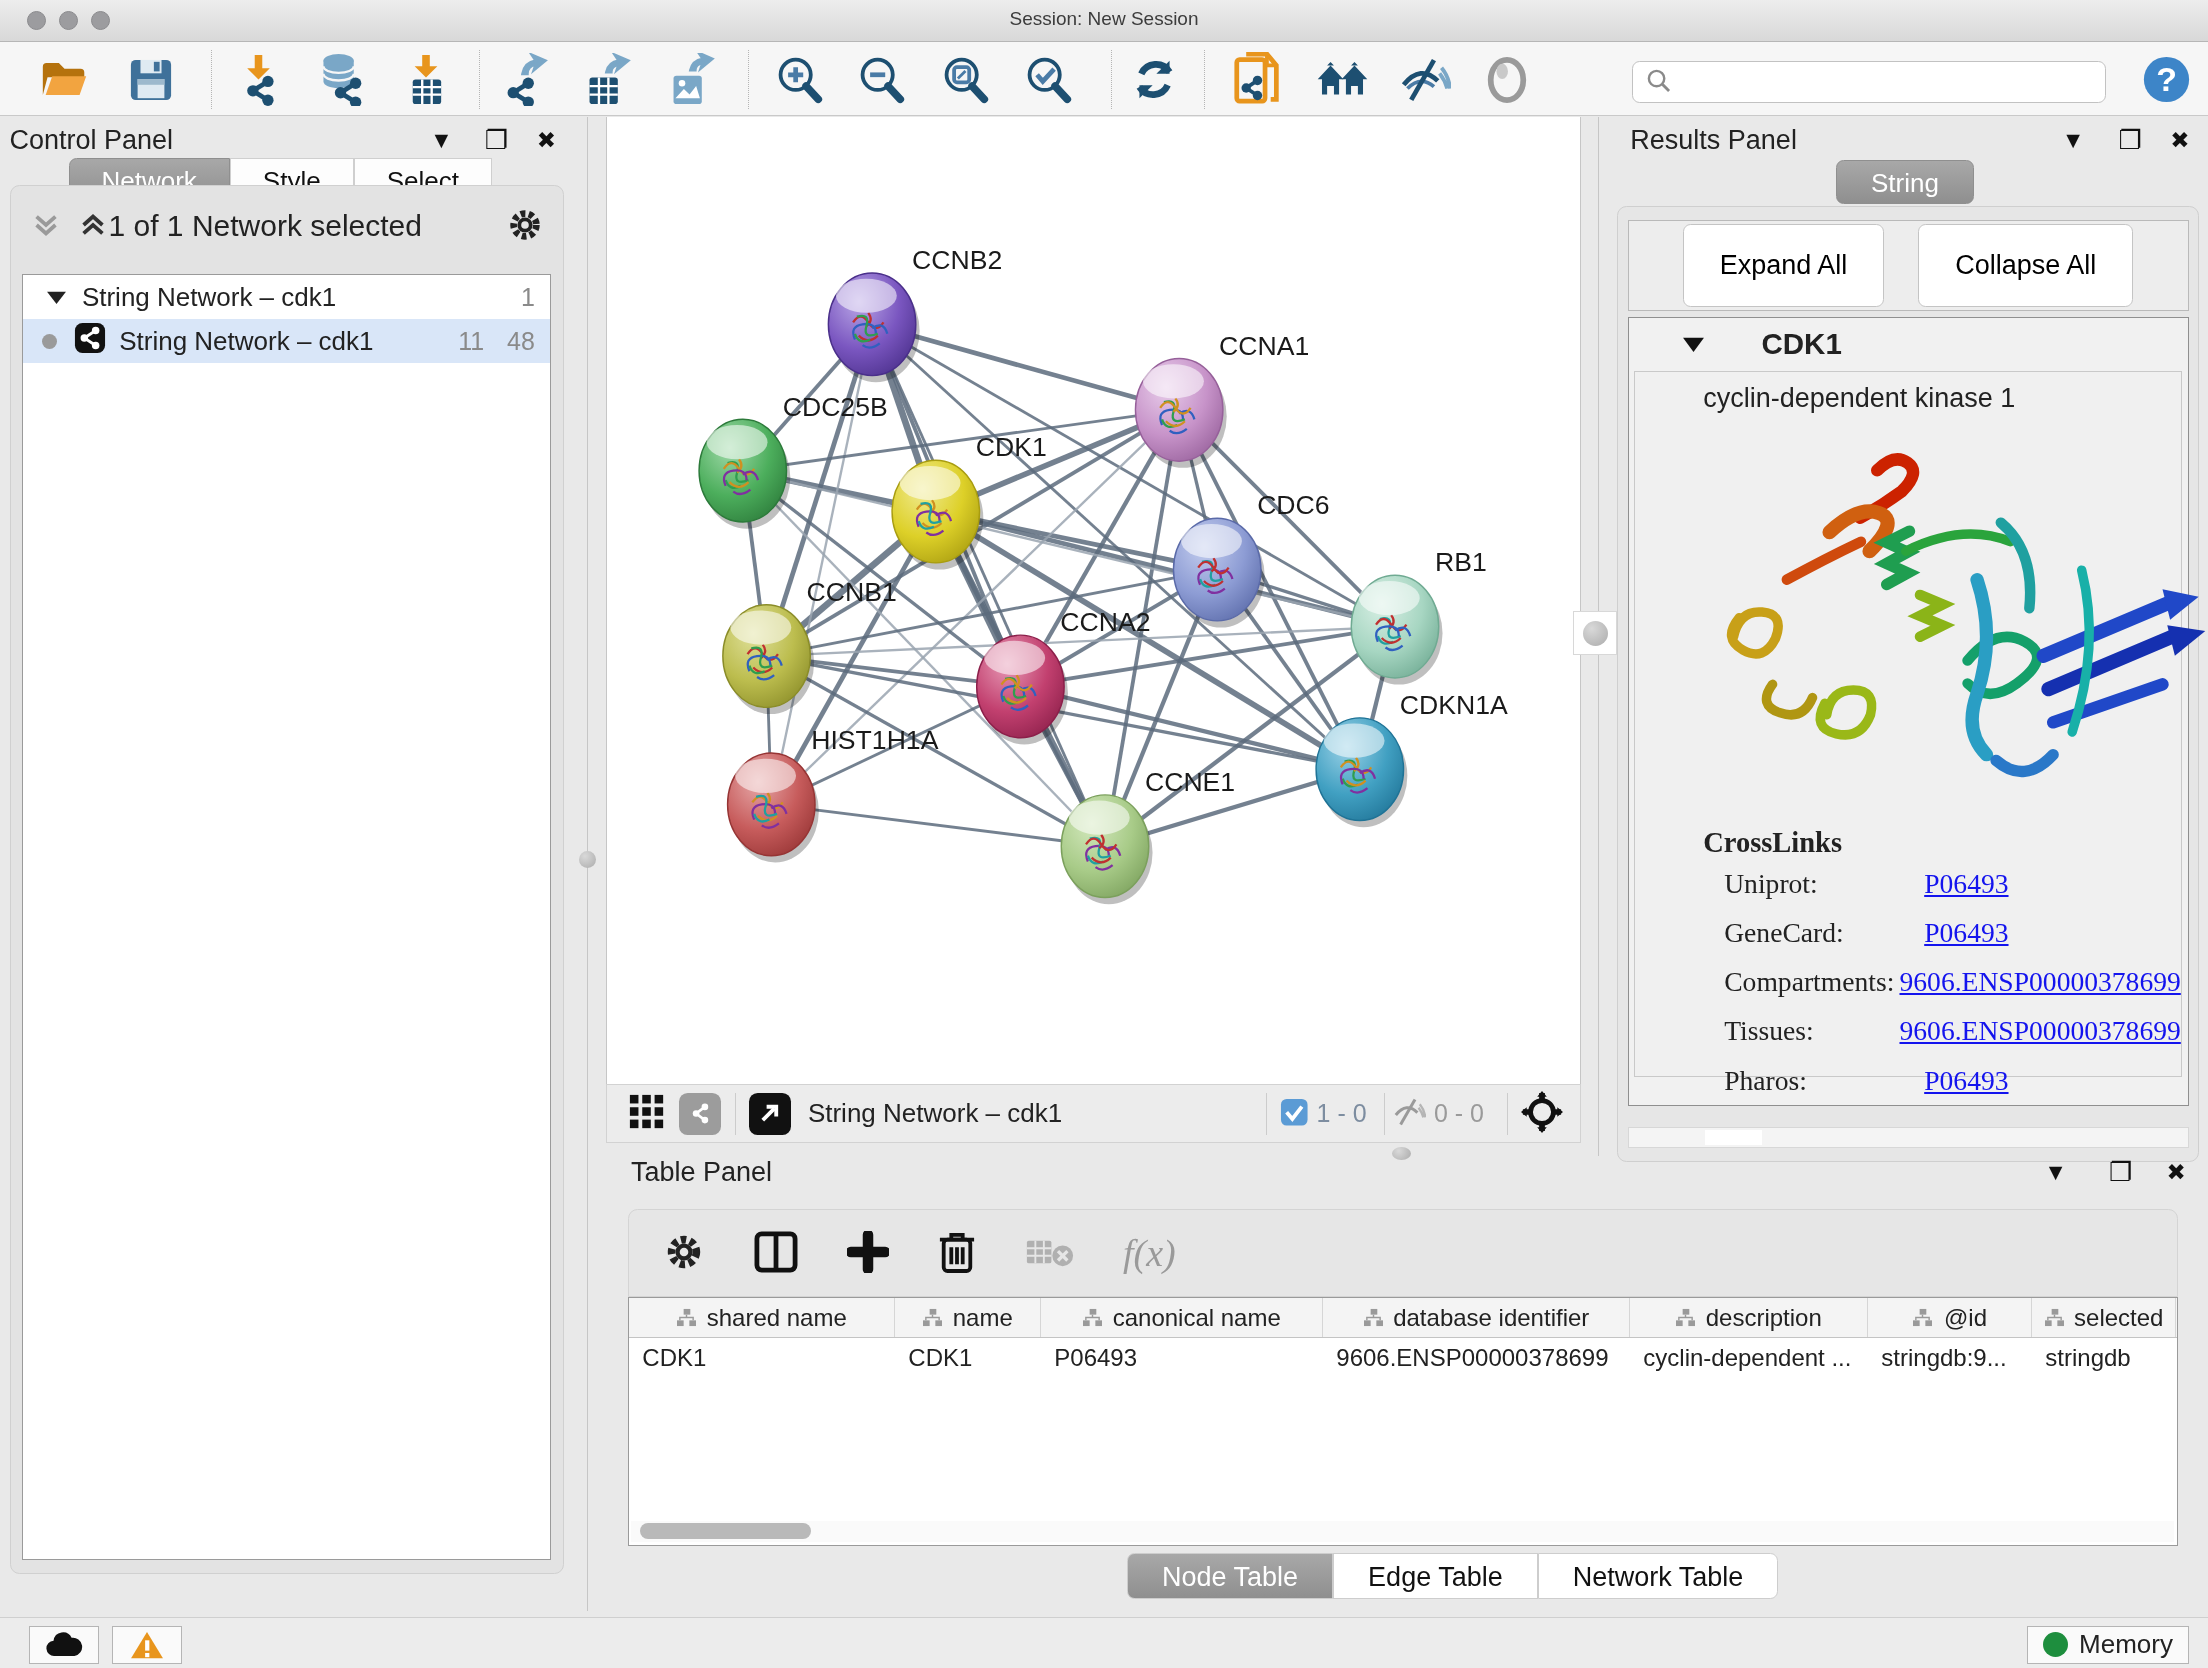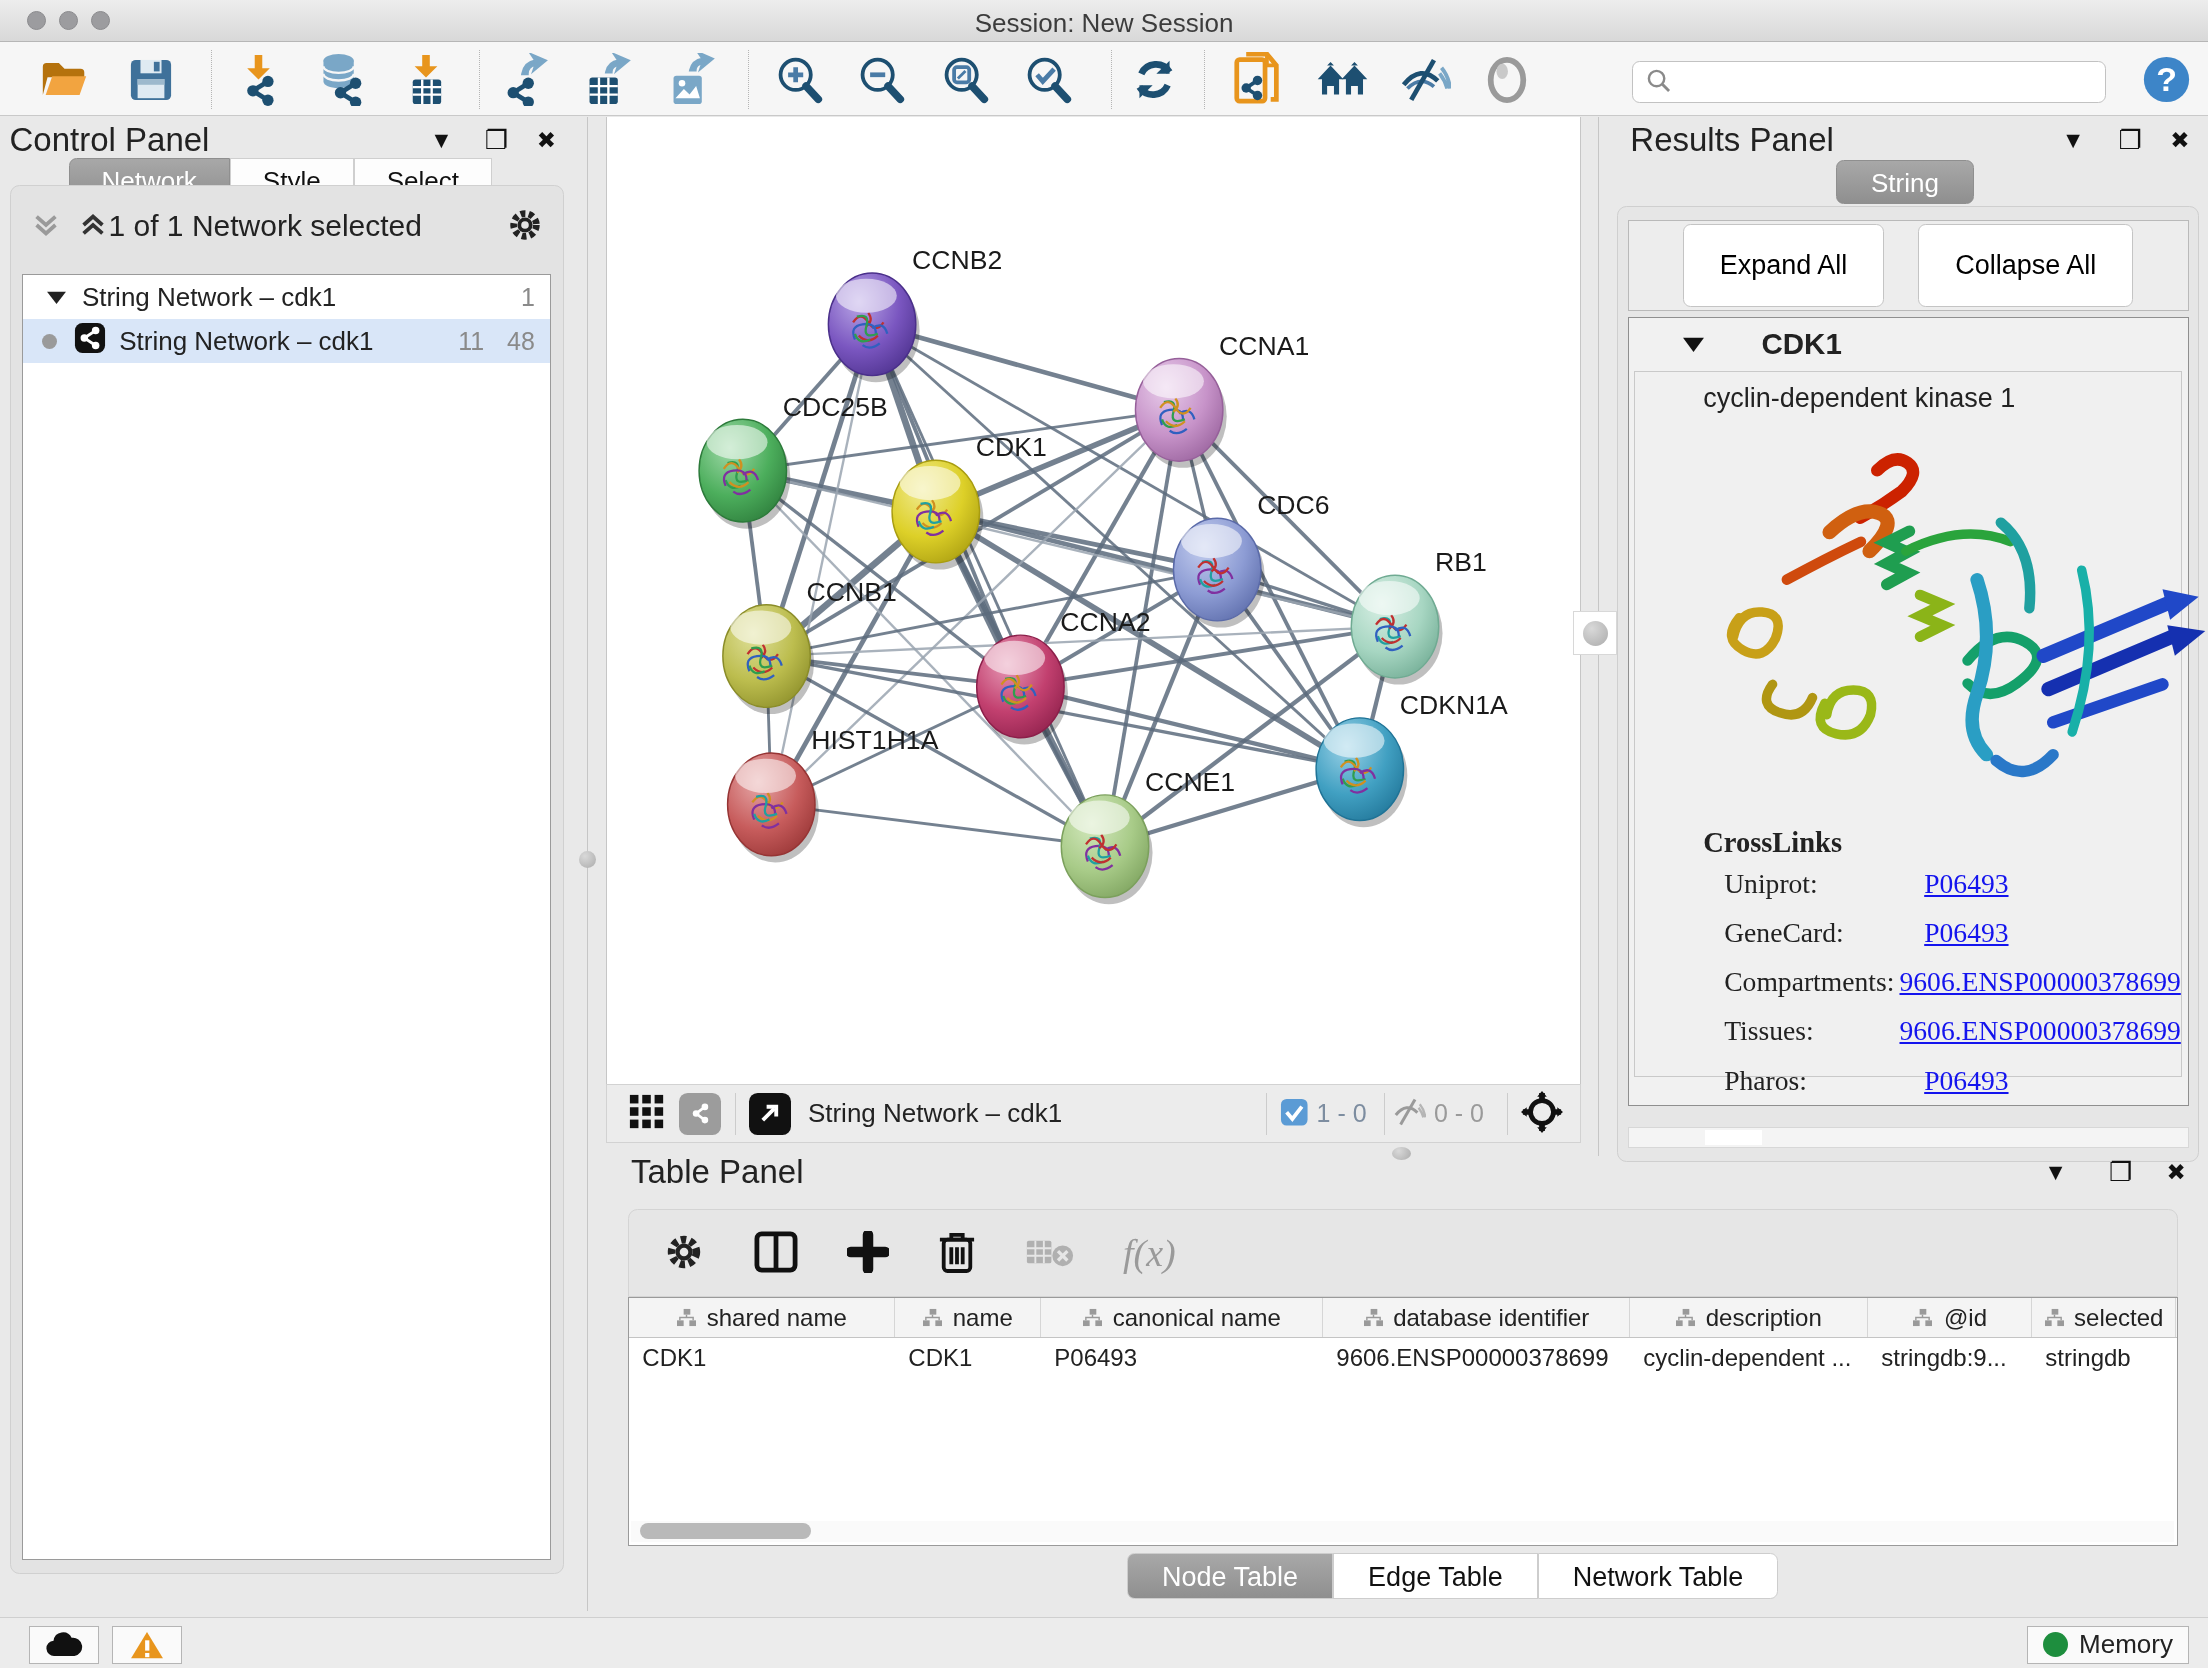--- a/index.html
+++ b/index.html
@@ -5,34 +5,34 @@
   * { margin:0; padding:0; box-sizing:border-box; }
   html,body { width:2208px; height:1668px; overflow:hidden; background:#e9e9e9;
               font-family:"Liberation Sans", sans-serif; color:#222; }
 
   
   #titlebar { position:absolute; left:0; top:0; width:2208px; height:42px;
     background:linear-gradient(#ededed,#d8d8d8); border-bottom:1px solid #b6b6b6; }
   .traffic { position:absolute; top:11.4px; width:19px; height:19px; border-radius:50%;
     background:#9c9c9f; border:1px solid #8b8b8e; }
   #win-title { position:absolute; top:7.6px; width:100%; text-align:center;
-    font-size:26px; color:#3c3c3c; }
+    font-size:19px; color:#3c3c3c; }
 
   
   #toolbar { position:absolute; left:0; top:42px; width:2208px; height:74px;
     background:#f6f6f6; border-bottom:1px solid #c9c9c9; }
   .tb-ic { position:absolute; top:11.4px; width:53px; height:53px; display:flex;
     align-items:center; justify-content:center; }
   .tb-sep { position:absolute; top:7.6px; height:59px; border-left:1.9px dotted #b5b5b5; }
   #search-box { position:absolute; left:1632px; top:19px; width:474px; height:42px;
     background:#fff; border:1px solid #c2c2c2; border-radius:7.6px; display:flex; align-items:center; }
   #search-box input { border:none; outline:none; font-size:23px; flex:1; background:transparent; }
 
   
-  .panel-title { font-size:33px; color:#222; }
+  .panel-title { font-size:27px; color:#222; }
   .panel-ctrl { font-size:23px; color:#111; display:inline-block; }
 
   
   #control-panel { position:absolute; left:9.5px; top:124px; width:554px; height:1453px; }
   .tab { display:inline-block; height:44px; line-height:44px; padding:0 32px;
     font-size:26px; background:#fdfdfd; border:1px solid #cfcfcf; color:#111; }
   .tab.active { background:linear-gradient(#a8a8a8,#8f8f8f); color:#fff; border-color:#8f8f8f; }
   #cp-body { position:absolute; left:0px; top:61px; width:554px; height:1389px;
     background:#e3e3e3; border:1px solid #d0d0d0; border-radius:9.5px; }
   #net-list { position:absolute; left:11.4px; top:88px; width:529px; height:1286px;

